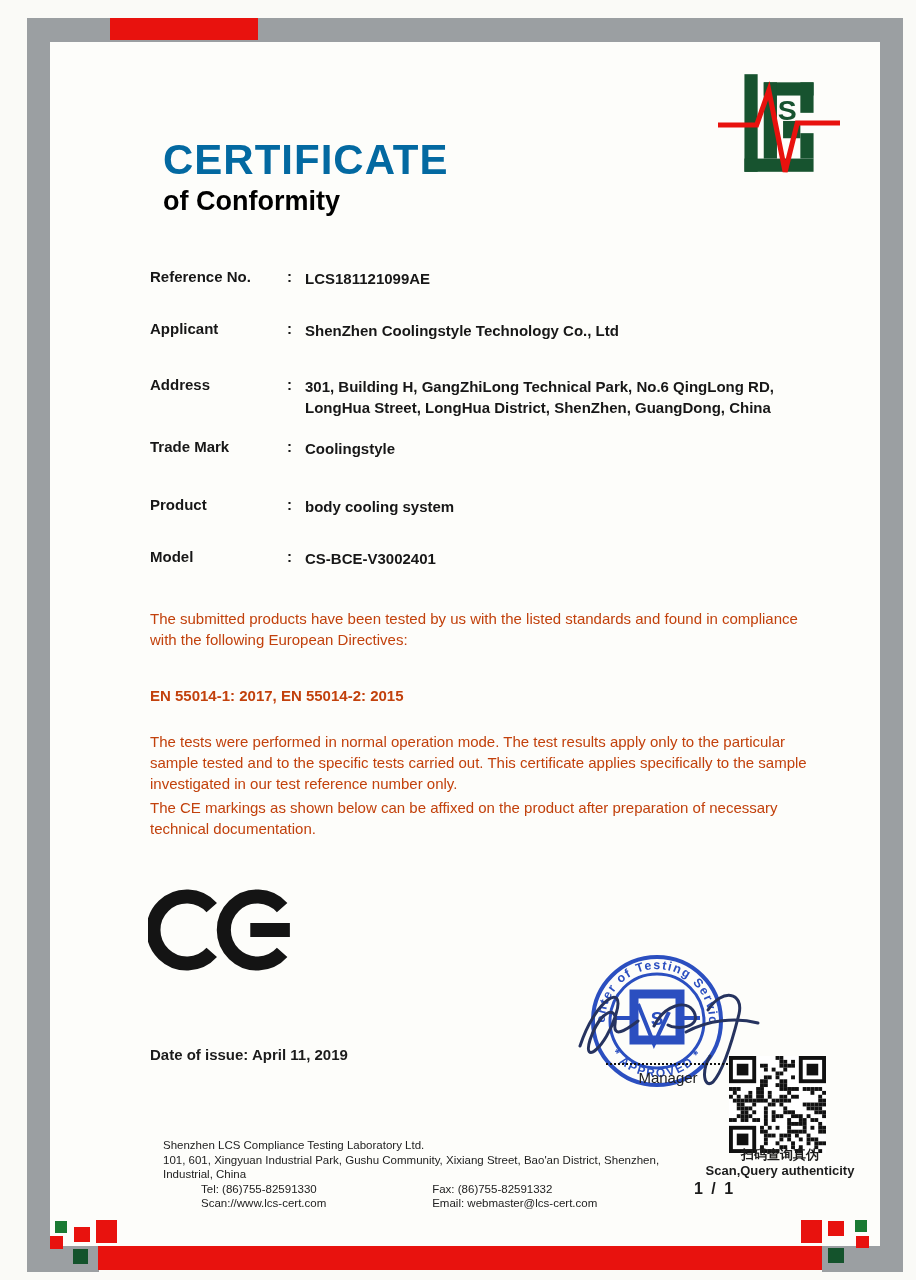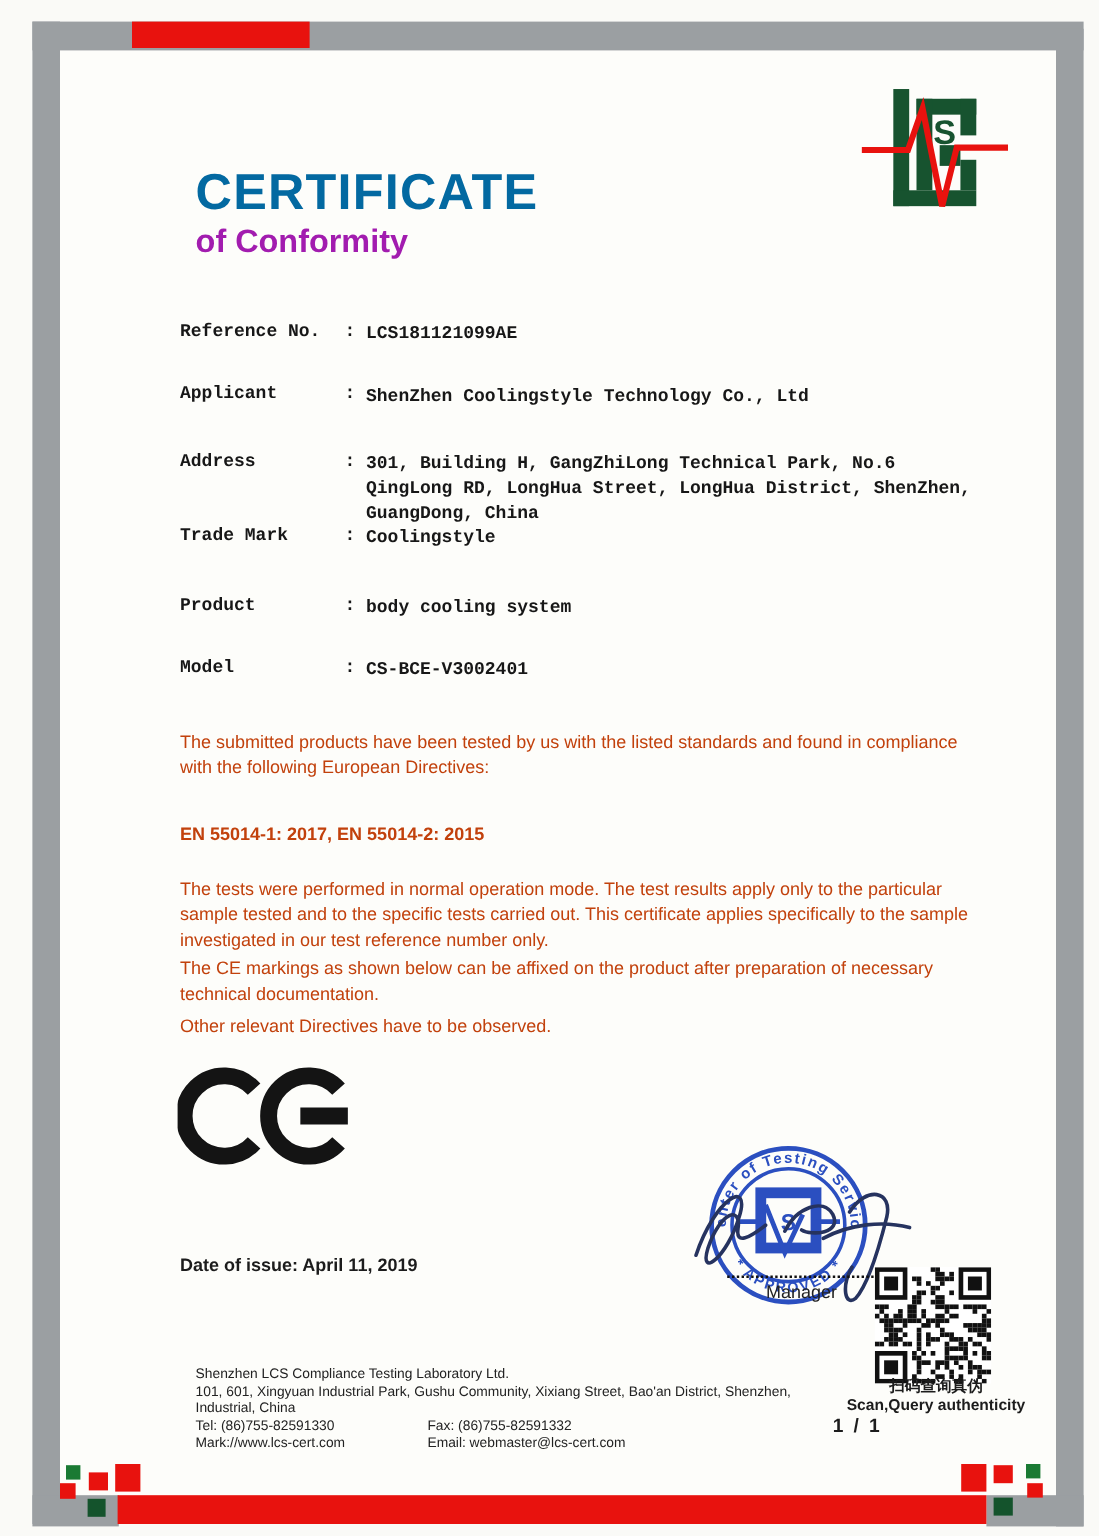--- a/index.html
+++ b/index.html
@@ -24,44 +24,44 @@
   .page{position:absolute;left:50px;top:42px;width:830px;height:1204px;background:var(--page);}
 
   
   .dsq{position:absolute;}
   .dsq.red{background:var(--red);} .dsq.green{background:#1a7a33;} .dsq.dgreen{background:#14532c;}
 
   .wm{position:absolute;left:0;top:0;width:916px;height:1280px;pointer-events:none;}
 
   .abs{position:absolute;}
   .title-main{font-size:42px;font-weight:700;letter-spacing:1px;color:#0369a1;}
-  .title-sub{font-size:27px;font-weight:700;margin-top:2px;color:#a21caf;}
-
-  .field-row{position:absolute;left:150px;font-size:15px;font-weight:700;color:#171717;font-family:Liberation Mono, monospace;}
+  .title-sub{font-size:27px;font-weight:700;margin-top:2px;color:#000000;}
+
+  .field-row{position:absolute;left:150px;font-size:15px;font-weight:700;color:#171717;}
   .f-label{display:inline-block;width:137px;vertical-align:top;}
   .f-colon{display:inline-block;width:18px;vertical-align:top;}
   .f-value{display:inline-block;width:505px;vertical-align:top;line-height:21px;}
 
   .para{position:absolute;left:150px;font-size:15px;line-height:21px;color:#c2410c;}
   .para.bold{font-weight:700;}
 
   .date-line{position:absolute;left:150px;top:1046px;font-size:15px;font-weight:700;}
 
   .stamp-wrap{position:absolute;left:572px;top:936px;width:170px;height:170px;}
   .sig-wrap{position:absolute;left:558px;top:968px;width:240px;height:130px;}
   .dotline{position:absolute;left:606px;top:1063px;width:122px;border-bottom:2px dotted #111;}
   .manager{position:absolute;left:618px;top:1069px;width:100px;text-align:center;font-size:15px;color:#222;}
 
   .qr{position:absolute;left:729px;top:1056px;width:97px;height:97px;background:#fff;}
   .qr-cap-zh{position:absolute;left:700px;top:1146px;width:160px;text-align:center;font-size:13px;font-weight:700;}
   .qr-cap-en{position:absolute;left:688px;top:1163px;width:184px;text-align:center;font-size:13px;font-weight:600;}
   .page-num{position:absolute;left:694px;top:1180px;font-size:16px;font-weight:700;letter-spacing:2px;}
 
   .footer{position:absolute;left:163px;top:1138px;width:520px;font-size:11.5px;line-height:14.6px;color:#222;}
-  .footer .cols span{display:inline-block;}
+  .footer .cols span{display:inline-block;margin-left:38px;}
   .footer .c1{width:190px;}
 </style>
 </head>
 <body>
 
 <div class="scan">
 
   <svg class="wm" viewBox="0 0 916 1280">
     <g fill="#d8dbda" opacity="0.85">
       <path d="M600,268 q55,-18 90,0 q20,12 -5,22 q40,-5 85,10 q60,20 95,55 q30,35 15,75 q-15,45 -60,75 q-45,30 -90,35 q-20,25 -45,30 q-5,-20 10,-38 q-35,-5 -65,-35 q-40,-25 -60,-60 q-25,-40 -5,-75 q10,-35 35,-54 Z"></path>
@@ -130,21 +130,20 @@
     <span class="f-label">Trade Mark</span><span class="f-colon">:</span><span class="f-value">Coolingstyle</span>
   </div>
   <div class="field-row" style="top:548px">
     <span class="f-label">Model</span><span class="f-colon">:</span><span class="f-value">CS-BCE-V3002401</span>
   </div>
 
   <div class="para" style="top:608px;width:672px">The submitted products have been tested by us with the listed standards and found in compliance with the following European Directives:</div>
   <div class="para bold" style="top:685px;width:672px">EN 55014-1: 2017, EN 55014-2: 2015</div>
   <div class="para" style="top:731px;width:680px">The tests were performed in normal operation mode. The test results apply only to the particular sample tested and to the specific tests carried out. This certificate applies specifically to the sample investigated in our test reference number only.</div>
   <div class="para" style="top:797px;width:648px">The CE markings as shown below can be affixed on the product after preparation of necessary technical documentation.</div>
-  <div class="para" style="top:845px;width:648px">Other relevant Directives have to be observed.</div>
 
   <svg class="abs" style="left:148px;top:886px" width="150" height="88" viewBox="0 0 170 100" aria-label="CE">
     <g fill="none" stroke="#141414" stroke-width="16">
       <path d="M72.2,24.6 A38,38 0 1 0 72.2,75.4"></path>
       <path d="M152.2,24.6 A38,38 0 1 0 152.2,75.4"></path>
       <line x1="116" y1="50" x2="161" y2="50"></line>
     </g>
   </svg>
 
   <div class="date-line">Date of issue: April 11, 2019</div>
@@ -401,18 +400,18 @@
 
   <div class="footer">
     <div>Shenzhen LCS Compliance Testing Laboratory Ltd.</div>
     <div>101, 601, Xingyuan Industrial Park, Gushu Community, Xixiang Street, Bao'an District, Shenzhen,</div>
     <div>Industrial, China</div>
     <div class="cols">
       <span class="c1">Tel: (86)755-82591330</span>
       <span>Fax: (86)755-82591332</span>
     </div>
     <div class="cols">
-      <span class="c1">Mark://www.lcs-cert.com</span>
+      <span class="c1">Scan://www.lcs-cert.com</span>
       <span>Email: webmaster@lcs-cert.com</span>
     </div>
   </div>
 
 </div>
 
 </body></html>

